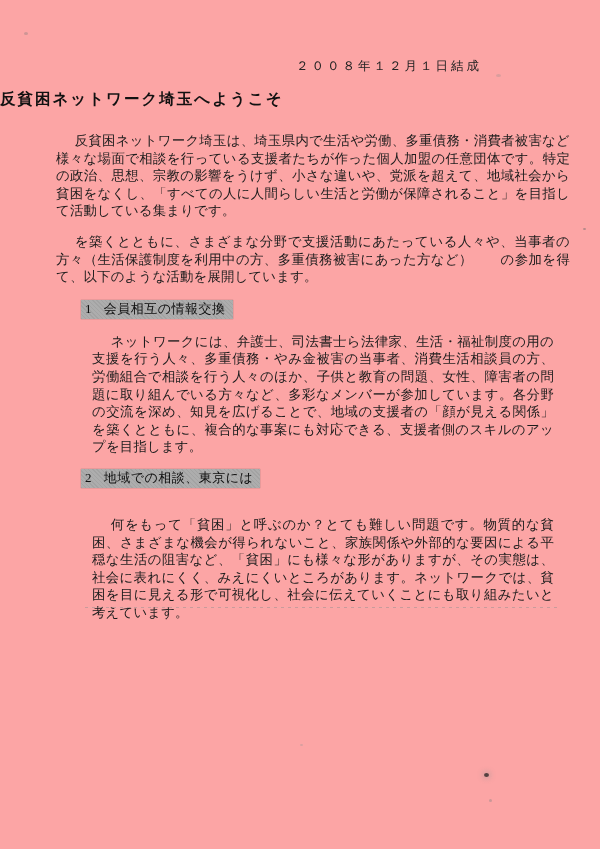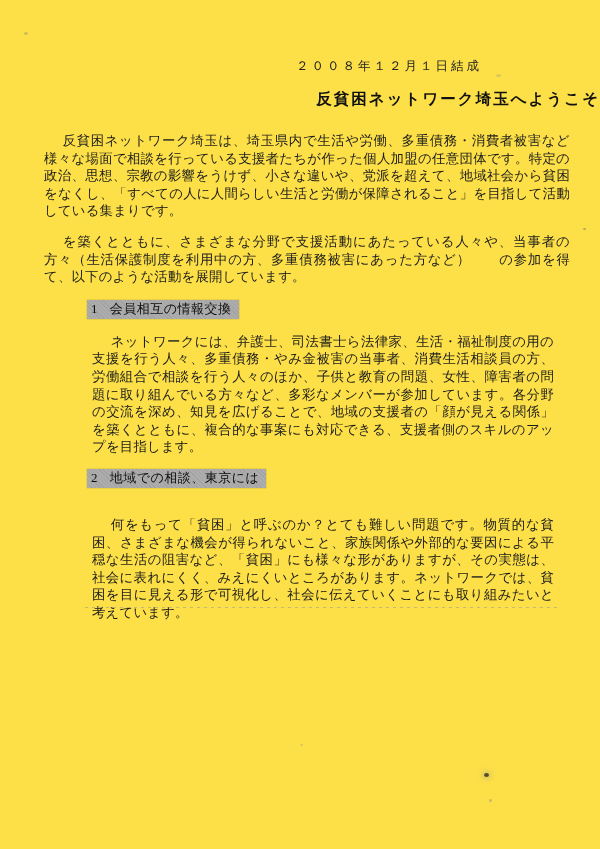--- a/index.html
+++ b/index.html
@@ -5,50 +5,50 @@
   html, body {
     margin: 0;
     padding: 0;
     background: #e8e8e8;
   }
   .page {
     position: relative;
     width: 600px;
     height: 849px;
     margin: 0 auto;
-    background: #fde047;
+    background: #fca5a5;
     overflow: hidden;
     font-family: "Liberation Serif", "DejaVu Serif", serif;
     color: #1c1c1c;
     -webkit-font-smoothing: antialiased;
   }
   .date-line {
     margin: 58px 118px 0 0;
     text-align: right;
     font-size: 12.5px;
     letter-spacing: 3px;
     color: #222;
   }
   .doc-title {
     margin: 14px 0 16px 0;
-    text-align: right;
+    text-align: left;
     font-size: 15.5px;
     font-weight: 600;
     letter-spacing: 2px;
     color: #111;
   }
   .intro {
     margin: 22px 30px 0 44px;
   }
   .para {
     font-size: 13.4px;
     line-height: 17.6px;
     text-align: justify;
     text-indent: 1.4em;
-    margin: 0 0 13px 0;
+    margin: 0 0 13px 12px;
     letter-spacing: 0.2px;
   }
   .section {
     margin: 0 34px 0 80px;
   }
   .section.s1 { margin-top: 4px; }
   .section.s2 { margin-top: 7px; }
   .section.s3 { margin-top: 26px; }
   .section-heading {
     display: inline-block;
@@ -57,21 +57,21 @@
       45deg,
       rgba(90,90,90,0.12) 0px,
       rgba(90,90,90,0.12) 1px,
       transparent 1px,
       transparent 3px
     );
     color: #0d0d0d;
     font-size: 13px;
     line-height: 16px;
     padding: 1px 7px 2px 4px;
-    margin: 0 0 2px 7px;
+    margin: 0 0 2px 1px;
     letter-spacing: 0.5px;
     box-shadow: 0 0 1px rgba(60,60,60,0.6);
   }
   .section-heading .sec-num {
     margin-right: 0.9em;
   }
   .section-body {
     font-size: 13.4px;
     line-height: 17.6px;
     text-align: justify;

